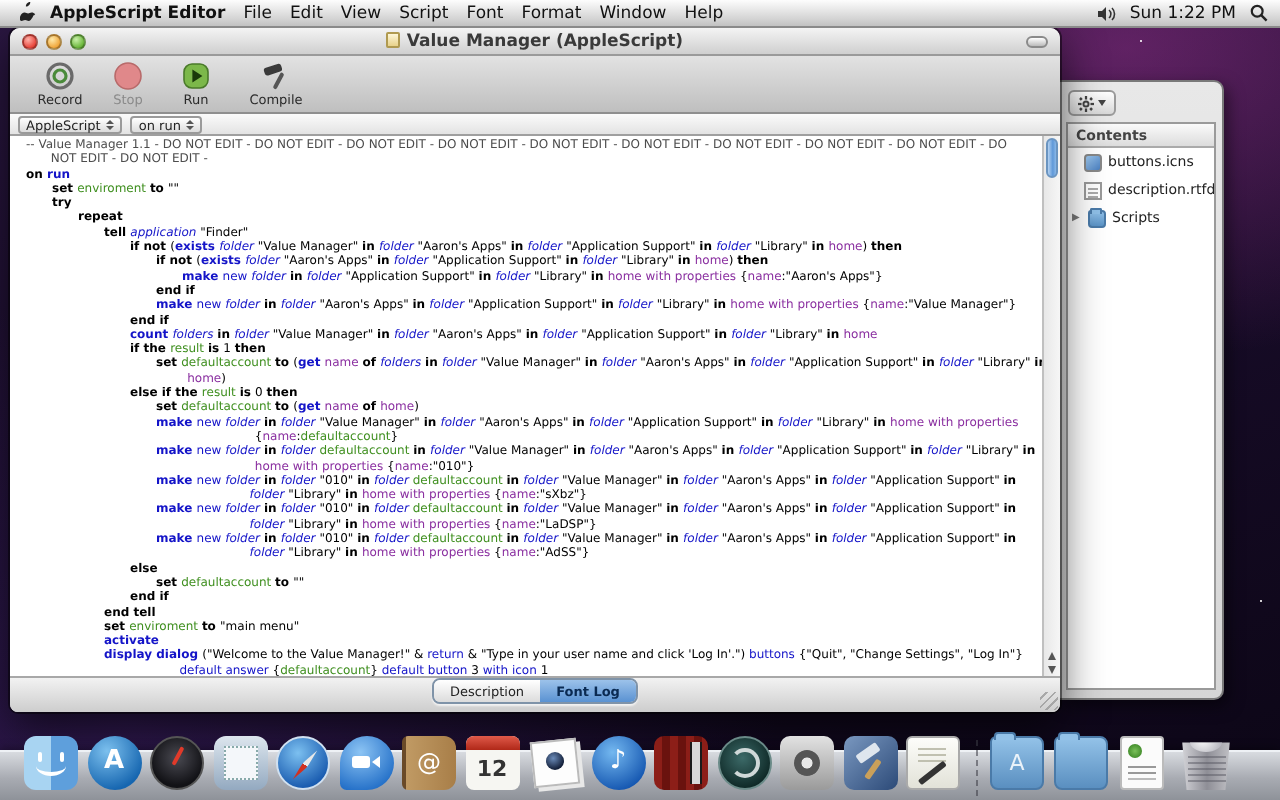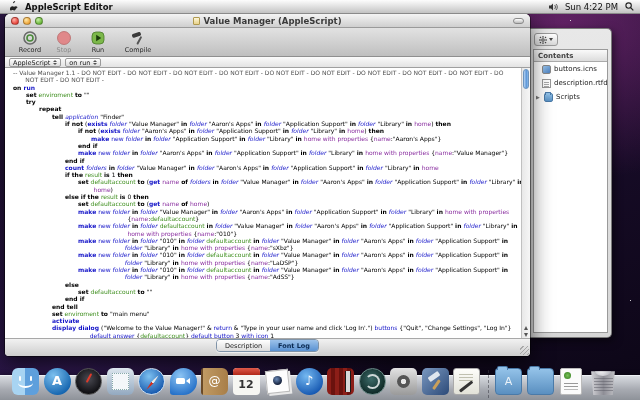--- a/index.html
+++ b/index.html
@@ -19,21 +19,21 @@
     background:linear-gradient(#fdfdfd,#d5d5d5 70%,#c2c2c2); border-bottom:1px solid #8a8a8a;
     display:flex; align-items:center; font-size:8.5px; color:#111; padding:0 6px; }
   .menubar .apple { margin:0 6px 0 4px; display:flex; }
   .menubar .appname { font-weight:bold; margin-right:9px; }
   .menubar .menu { margin-right:9px; }
   .menubar .spacer { flex:1; }
   .menubar .status { display:flex; align-items:center; gap:7px; }
   .clock { font-size:8.5px; }
 
   
-  .drawer { position:absolute; left:530px; top:28px; width:82px; height:310px;
+  .drawer { position:absolute; left:530px; top:40px; width:82px; height:310px;
     background:linear-gradient(#e8e8e8,#d6d6d6); border:1px solid #7a7a7a; border-left:none;
     border-radius:0 5px 5px 0; box-shadow:2px 3px 8px rgba(0,0,0,.5); z-index:5; padding:3px; }
   .gear-btn { width:24px; height:13px; background:linear-gradient(#fff,#d8d8d8);
     border:1px solid #9a9a9a; border-radius:3px; display:flex; align-items:center; justify-content:center; gap:2px; margin:1px 0 3px 1px; }
   .gear-btn .caret { width:0;height:0;border-left:2.5px solid transparent;border-right:2.5px solid transparent;border-top:3px solid #444; }
   .drawer-panel { background:#fff; border:1px solid #9a9a9a; height:284px; overflow:hidden; }
   .contents-hdr { background:linear-gradient(#fafafa,#dcdcdc); border-bottom:1px solid #aaa;
     font-size:7px; color:#444; padding:1.5px 4px; font-weight:bold; }
   .ditem { display:flex; align-items:center; gap:3px; padding:2.5px 2px 2.5px 8px; font-size:7px; color:#222; white-space:nowrap; }
   .ditem .disc { font-size:5px; color:#777; width:5px; margin-left:-6px; }
@@ -168,29 +168,30 @@
     <i></i>
   </div>
 
 <div class="menubar">
   <span class="apple">
     <svg width="9" height="11" viewBox="0 0 9 11">
         <path fill="#222" d="M6.4 0c.1.8-.3 1.5-.8 2-.5.5-1.2.9-1.9.8C3.6 2 4 1.3 4.5.8 5 .3 5.8 0 6.4 0zM8.6 8c-.3.8-.5 1.1-.9 1.8-.6.9-1.4 2-2.3 2-.9 0-1.1-.6-2.2-.6-1.1 0-1.4.6-2.2.6C.1 11.8-.6 10.8.1 9 .6 7.5 1.8 6.6 2.9 6.6c.9 0 1.4.6 2.2.6.7 0 1.2-.6 2.2-.6.8 0 1.6.4 2.2 1.1-.6.4-1 .9-.9 1.3z" transform="scale(.8)"></path>
       </svg>
   </span>
   <span class="appname">AppleScript Editor</span>
+  <span id="menus"><span class="menu">File</span><span class="menu">Edit</span><span class="menu">View</span><span class="menu">Script</span><span class="menu">Font</span><span class="menu">Format</span><span class="menu">Window</span><span class="menu">Help</span></span>
   <span class="spacer"></span>
   <span class="status">
     <span>
       <svg width="9" height="8" viewBox="0 0 9 8">
           <path fill="#333" d="M0 2.5h2L4 .5v7l-2-2H0z"></path>
           <path d="M5.5 2a2.6 2.6 0 0 1 0 4M7 1a4.2 4.2 0 0 1 0 6" stroke="#333" stroke-width=".8" fill="none"></path>
         </svg>
     </span>
-    <span class="clock">Sun 4:22 PM</span>
+    <span class="clock">Sun 1:22 PM</span>
     <span>
       <svg width="9" height="9" viewBox="0 0 9 9">
           <circle cx="3.6" cy="3.6" r="2.7" fill="none" stroke="#222" stroke-width="1.1"></circle>
           <path d="M5.6 5.6 8.3 8.3" stroke="#222" stroke-width="1.2"></path>
         </svg>
     </span>
   </span>
 </div>
 
 <div class="drawer">

